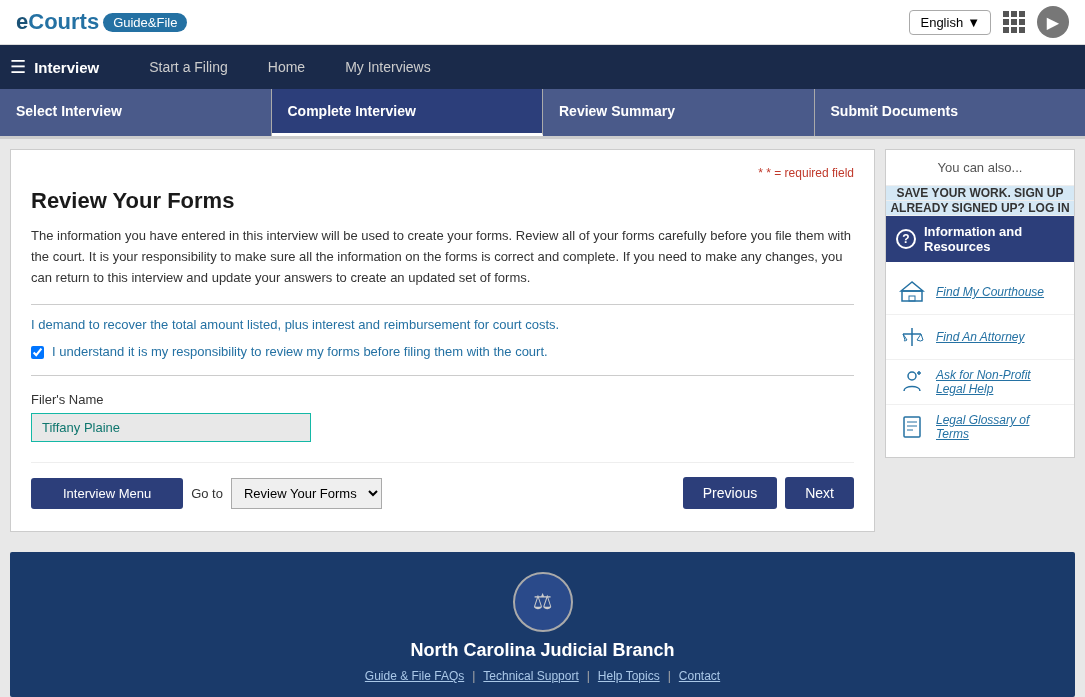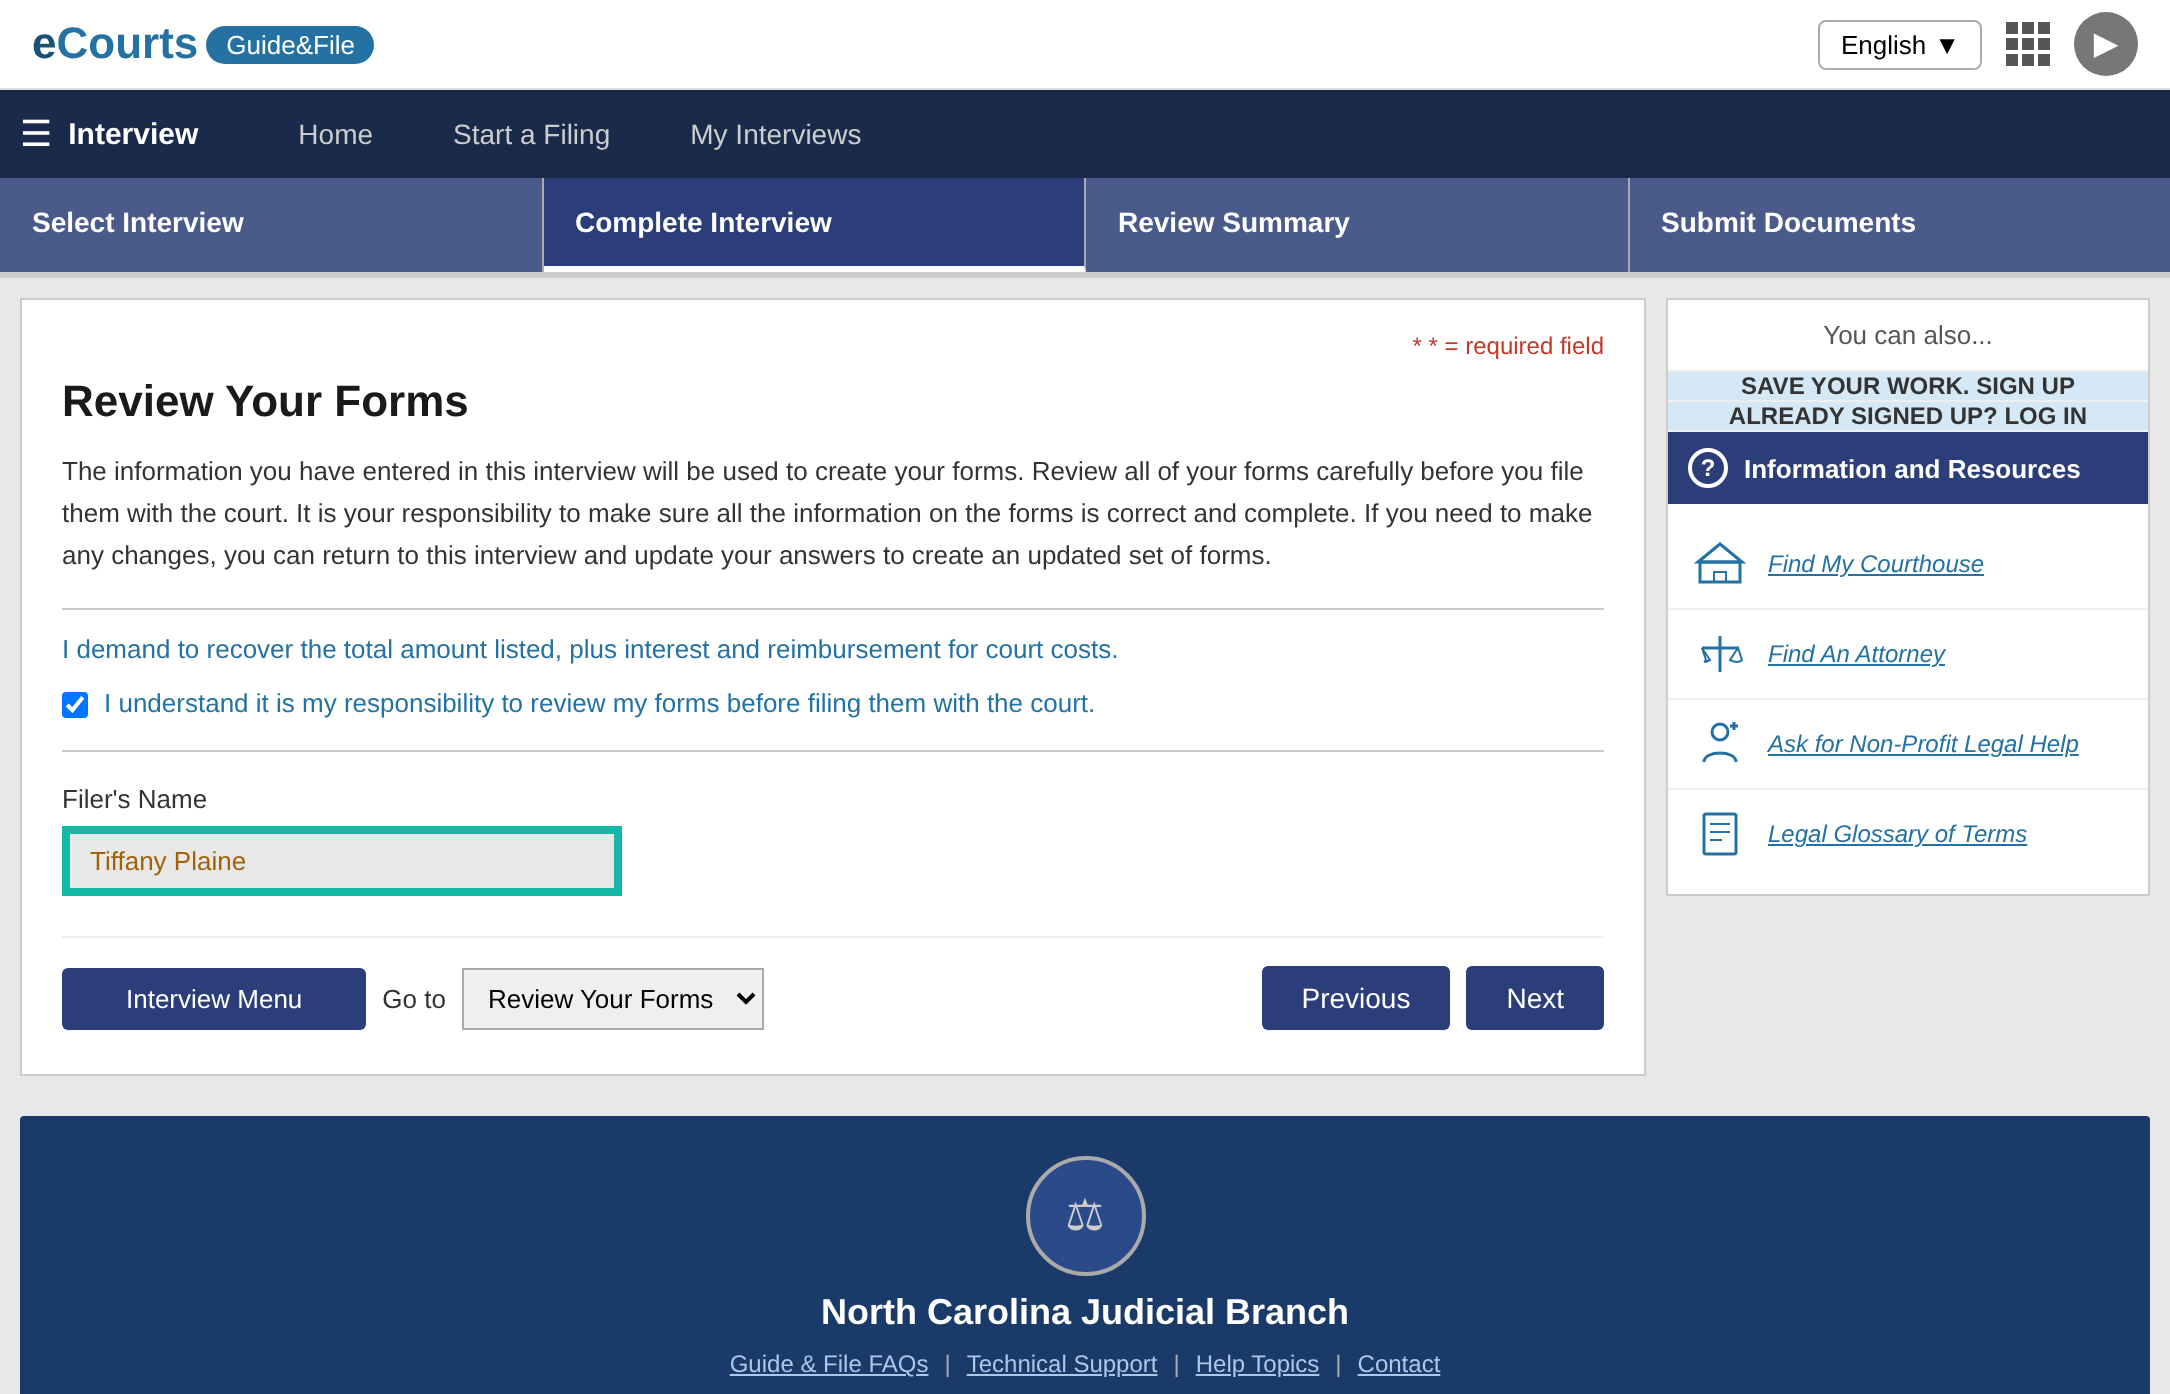--- a/index.html
+++ b/index.html
@@ -197,24 +197,24 @@
 
     .field-section { margin-top: 16px; }
     .field-label {
       font-size: 13px;
       color: #333;
       margin-bottom: 6px;
     }
     .field-input {
       width: 280px;
       padding: 6px 10px;
-      border: 4px solid #14b8a6;
+      border: 1px solid #14b8a6;
       font-size: 13px;
       background: #e8e8e8;
-      color: #a16207;
+      color: #0f766e;
     }
 
     
     .bottom-nav {
       display: flex;
       align-items: center;
       gap: 8px;
       padding: 14px 0 6px 0;
       margin-top: 20px;
       border-top: 1px solid #eee;
@@ -245,21 +245,21 @@
       border: none;
       padding: 8px 20px;
       cursor: pointer;
       font-size: 14px;
       border-radius: 3px;
     }
     .nav-spacer { flex: 1; }
 
     
     .sidebar {
-      width: 242px;
+      width: 190px;
       display: flex;
       flex-direction: column;
       gap: 0;
     }
     .sidebar-card {
       background: #fff;
       border: 1px solid #ccc;
       padding: 0;
     }
     .sidebar-you-can {
@@ -408,22 +408,22 @@
         <span></span>
     </div>
     <div class="user-icon">▶</div>
   </div>
 </div>
 
 <div class="nav-bar">
   <span class="nav-hamburger">☰</span>
   <span class="nav-interview">Interview</span>
   <div class="nav-links">
+    <a class="nav-link">Start a Filing</a>
     <a class="nav-link">Home</a>
-    <a class="nav-link">Start a Filing</a>
     <a class="nav-link">My Interviews</a>
   </div>
 </div>
 
 <div class="step-tabs">
   <div class="step-tab inactive">Select Interview</div>
   <div class="step-tab active">Complete Interview</div>
   <div class="step-tab inactive2">Review Summary</div>
   <div class="step-tab inactive2">Submit Documents</div>
 </div>

